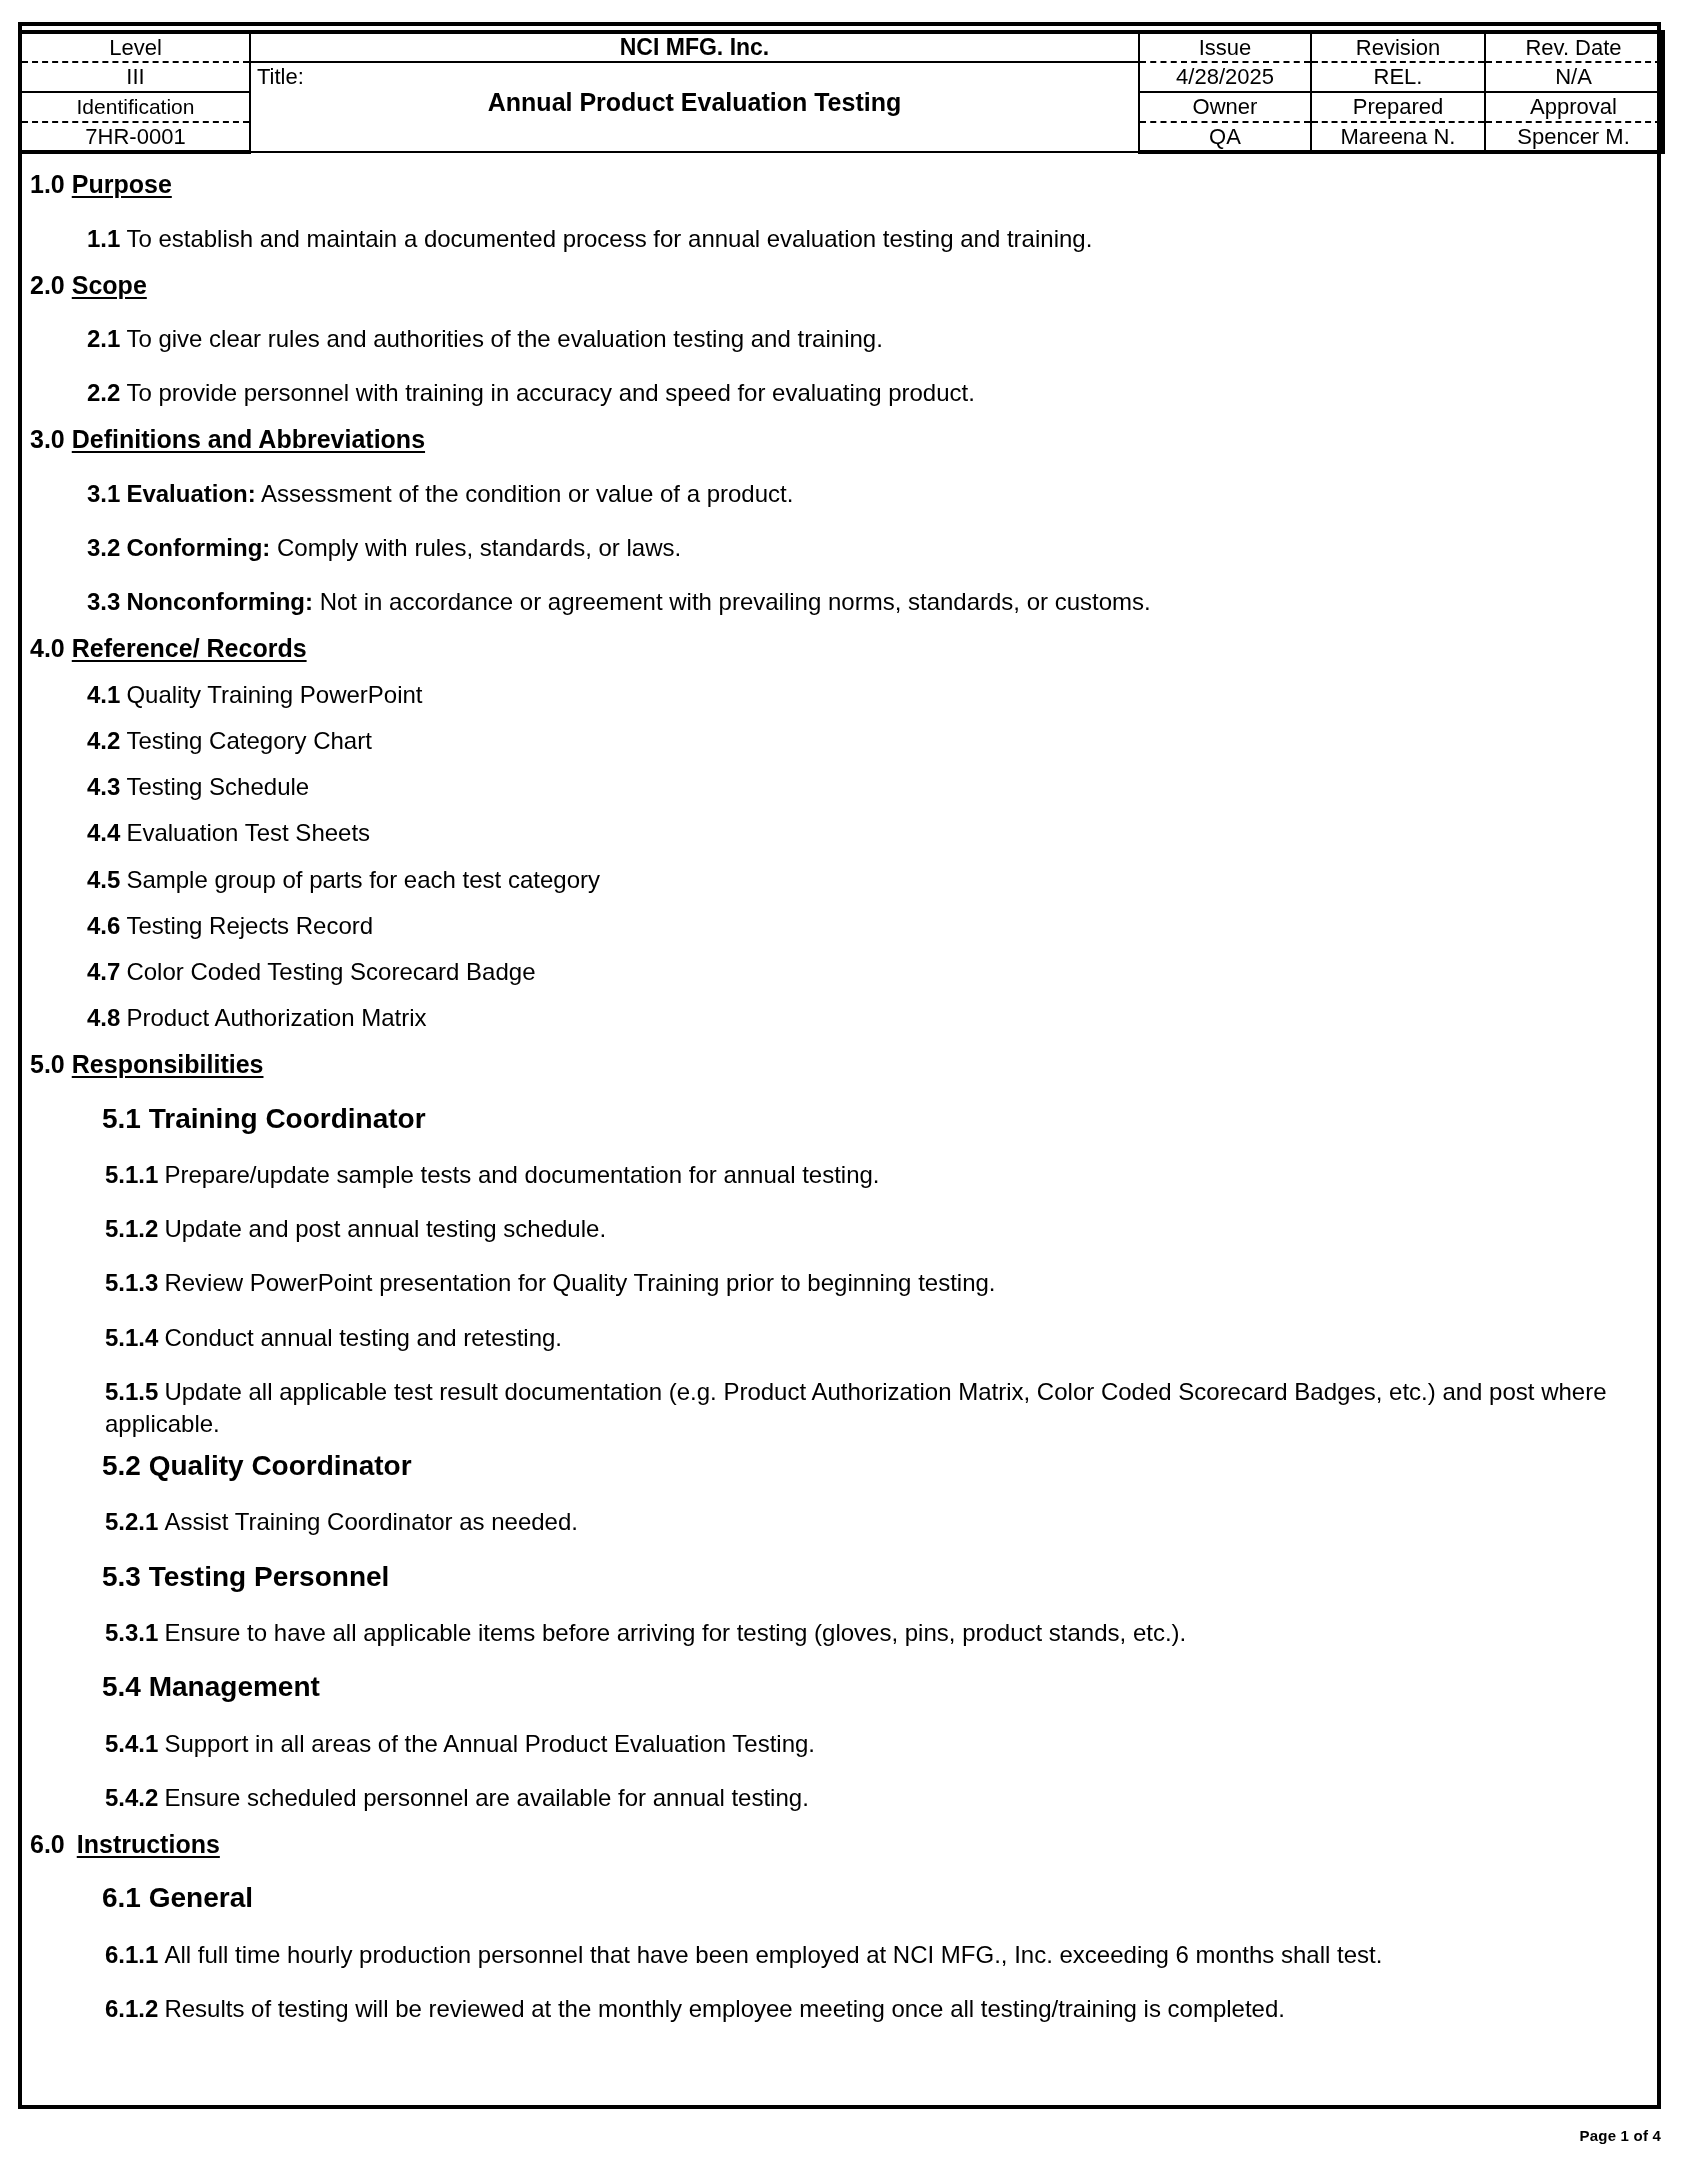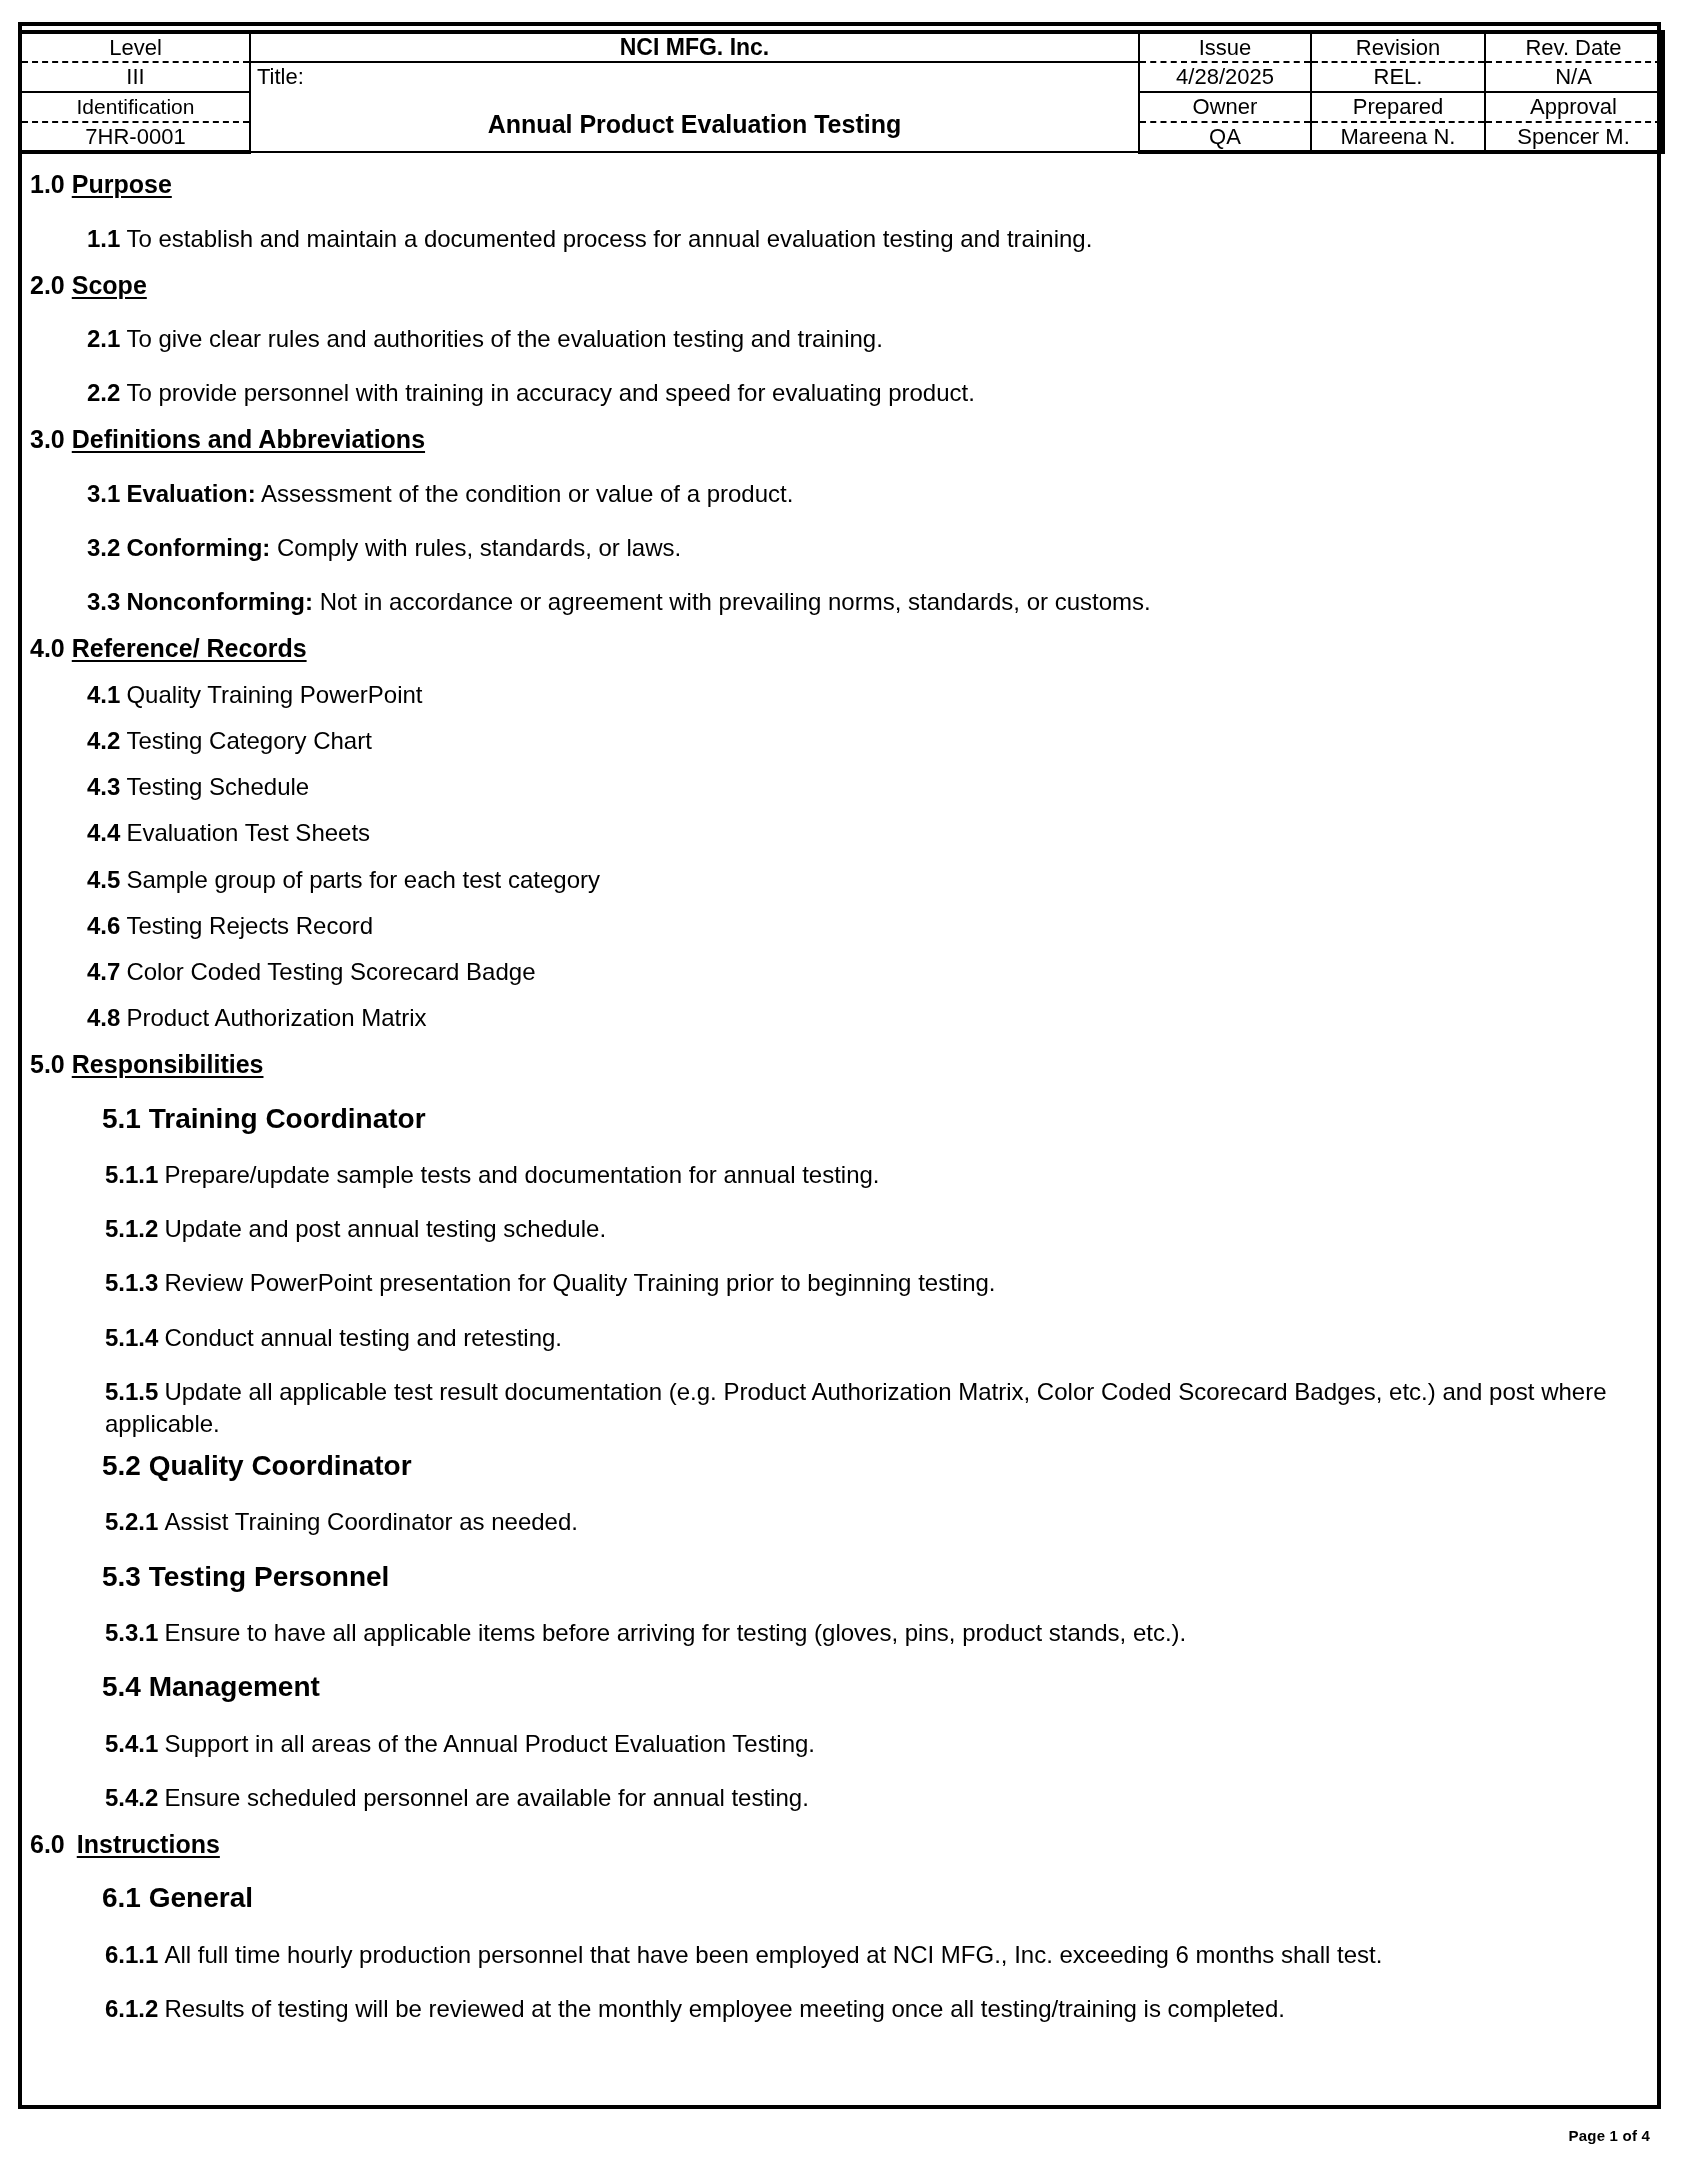--- a/index.html
+++ b/index.html
@@ -67,21 +67,20 @@
     text-align: left;
     vertical-align: top;
     font-size: 22px;
     padding: 2px 6px;
   }
   .hdr .doc-title {
     font-weight: bold;
     font-size: 25px;
     text-align: center;
     display: block;
-    margin-top: 22px;
   }
   .hdr .ident {
     font-size: 21px;
   }
 
   
   .body {
     position: absolute;
     left: 22px;
     top: 154px;
@@ -142,21 +141,21 @@
   }
   .lvl2 .num { font-weight: bold; margin-right: 6px; }
 
   .tight { margin-top: 14px; }
 
   .defword { font-weight: bold; }
 
   
   .footer {
     position: absolute;
-    right: 33px;
+    right: 22px;
     top: 2127px;
     font-size: 15px;
     font-weight: bold;
     letter-spacing: 0.2px;
   }
 </style>
 </head>
 <body>
 
 <div class="page">

